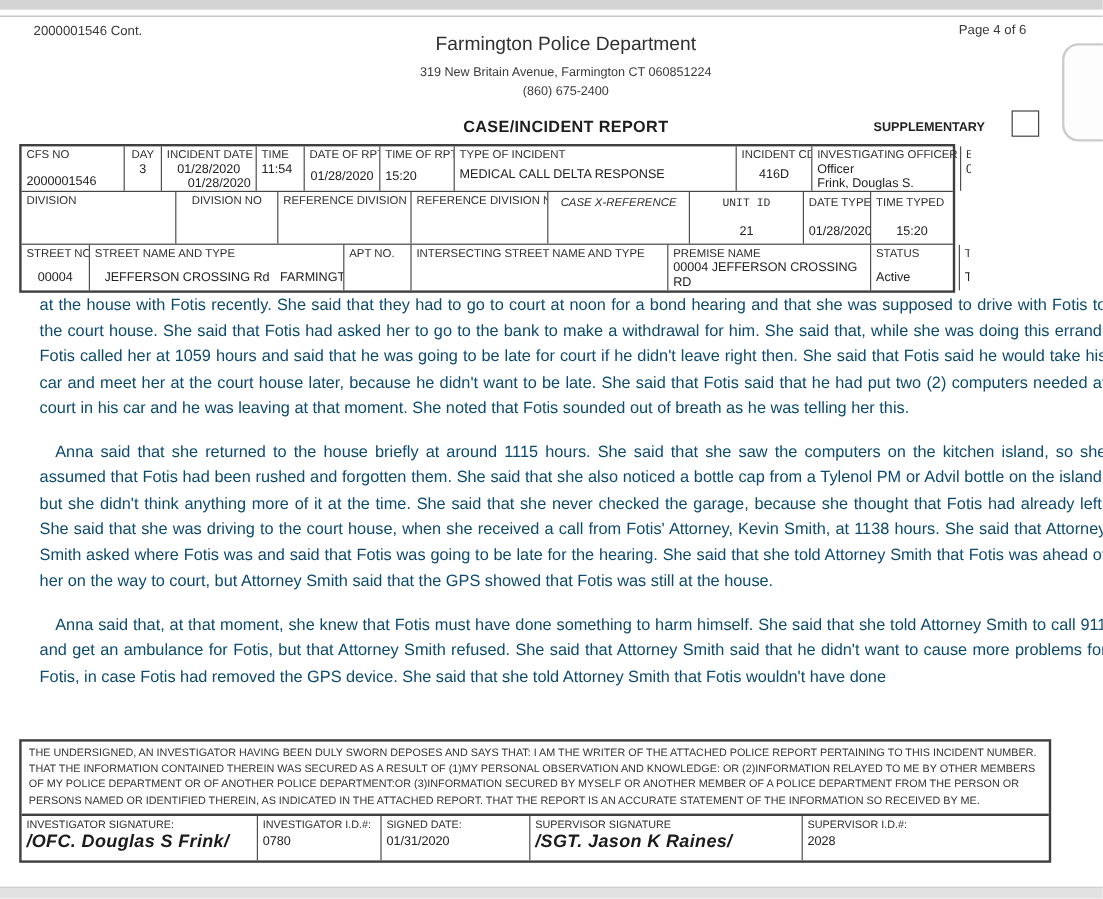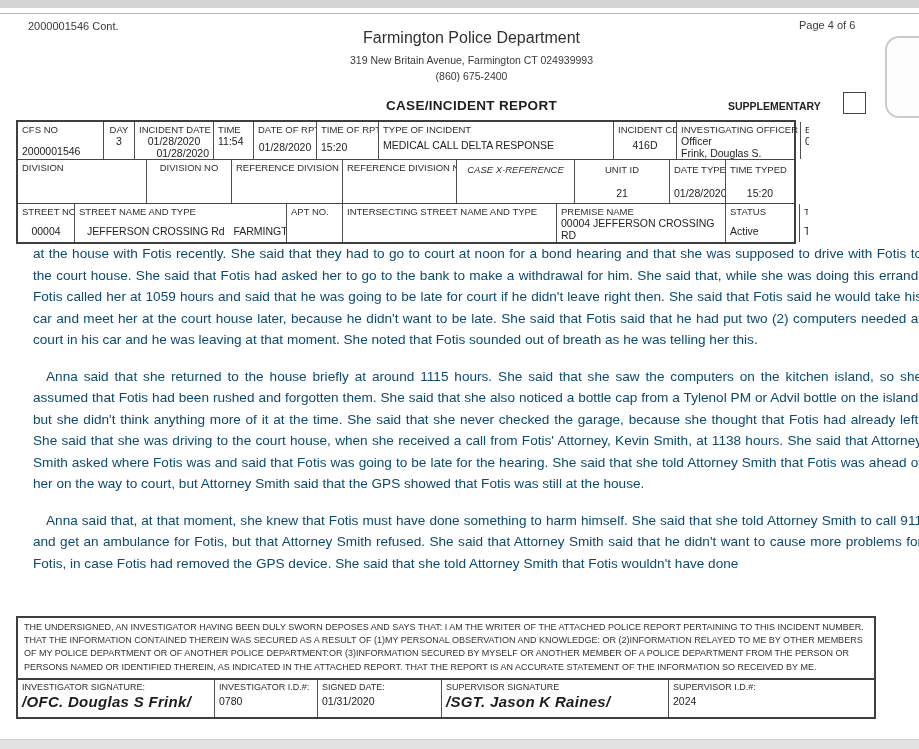--- a/index.html
+++ b/index.html
@@ -99,21 +99,21 @@
 </head>
 <body>
 
 <div class="scan-strip-top"></div>
 <div class="scan-line-top"></div>
 <div class="scroll-artifact"></div>
 
 <div class="hdr-cfs">2000001546 Cont.</div>
 <div class="hdr-page">Page 4 of 6</div>
 <div class="hdr-center dept-name">Farmington Police Department</div>
-<div class="hdr-center dept-addr">319 New Britain Avenue, Farmington  CT 024939993</div>
+<div class="hdr-center dept-addr">319 New Britain Avenue, Farmington  CT 060851224</div>
 <div class="hdr-center dept-phone">(860) 675-2400</div>
 <div class="hdr-center report-title">CASE/INCIDENT REPORT</div>
 <div class="supp-label">SUPPLEMENTARY</div>
 <div class="supp-box"></div>
 
 <div class="form-table">
 
   <div class="frow r1">
     <div class="fcell" style="flex:0 0 86px;">
       <span class="lbl">CFS NO</span>
@@ -174,21 +174,21 @@
     </div>
     <div class="fcell" style="flex:0 0 114px;">
       <span class="lbl">REFERENCE DIVISION NO</span>
       <span class="val"></span>
     </div>
     <div class="fcell" style="flex:0 0 118px;font-style:italic;">
       <span class="lbl t-center" style="padding-top:2px;">CASE X-REFERENCE</span>
       <span class="val"></span>
     </div>
     <div class="fcell" style="flex:0 0 95px;">
-      <span class="lbl t-center" style="padding-top:2px;">UNIT ID</span>
+      <span class="lbl t-center" style="padding-top:2px;font-family:Liberation Mono, monospace;">UNIT ID</span>
       <span class="val t-center mt-auto" style="margin-bottom:2px;">21</span>
     </div>
     <div class="fcell" style="flex:0 0 56px;">
       <span class="lbl" style="padding-top:2px;">DATE TYPED</span>
       <span class="val t-center mt-auto" style="margin-bottom:2px;">01/28/2020</span>
     </div>
     <div class="fcell">
       <span class="lbl" style="padding-top:2px;">TIME TYPED</span>
       <span class="val t-center mt-auto" style="margin-bottom:2px;">15:20</span>
     </div>
@@ -247,18 +247,18 @@
     <div class="sig-cell" style="flex:0 0 124px;">
       <span class="sig-lbl">SIGNED DATE:</span>
       <span class="sig-plain">01/31/2020</span>
     </div>
     <div class="sig-cell" style="flex:0 0 227px;">
       <span class="sig-lbl">SUPERVISOR SIGNATURE</span>
       <span class="sig-val">/SGT. Jason K Raines/</span>
     </div>
     <div class="sig-cell">
       <span class="sig-lbl">SUPERVISOR I.D.#:</span>
-      <span class="sig-plain">2024</span>
+      <span class="sig-plain">2028</span>
     </div>
   </div>
 </div>
 
 <div class="scan-strip-bottom"></div>
 
 </body></html>

